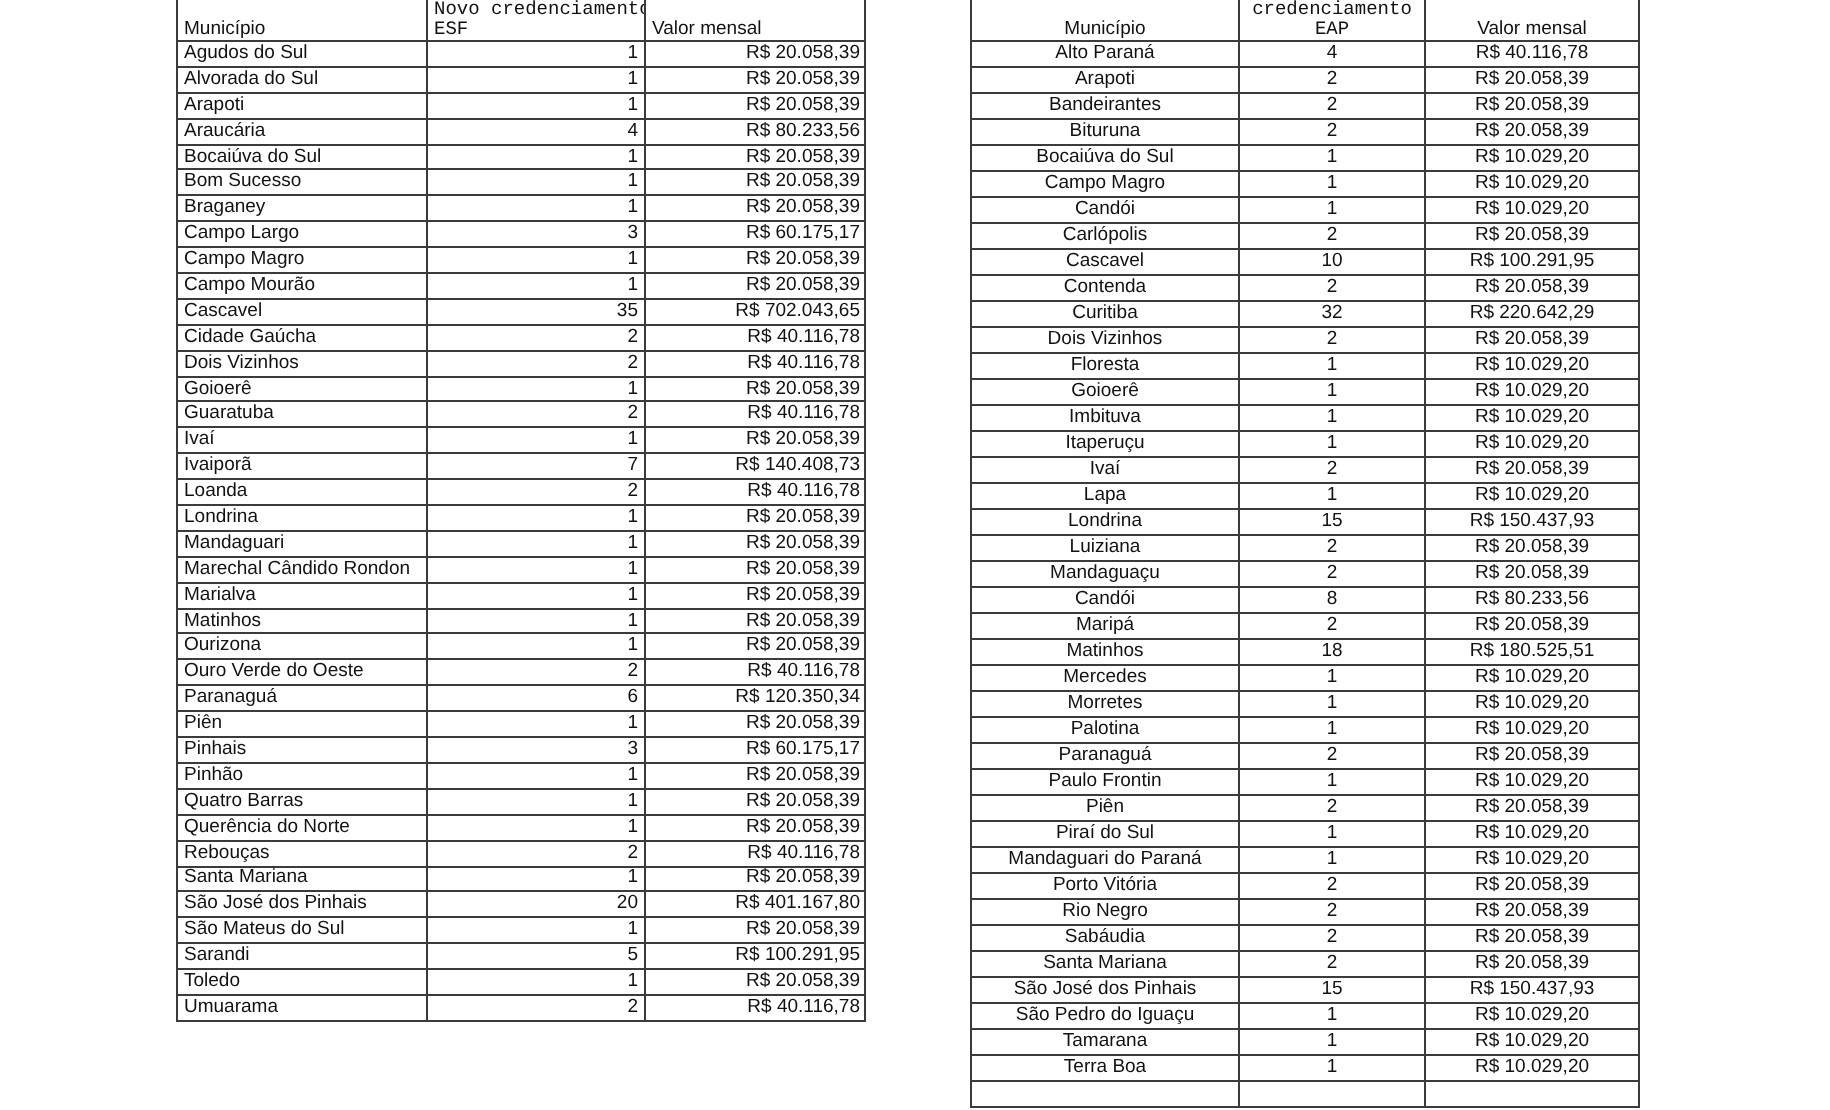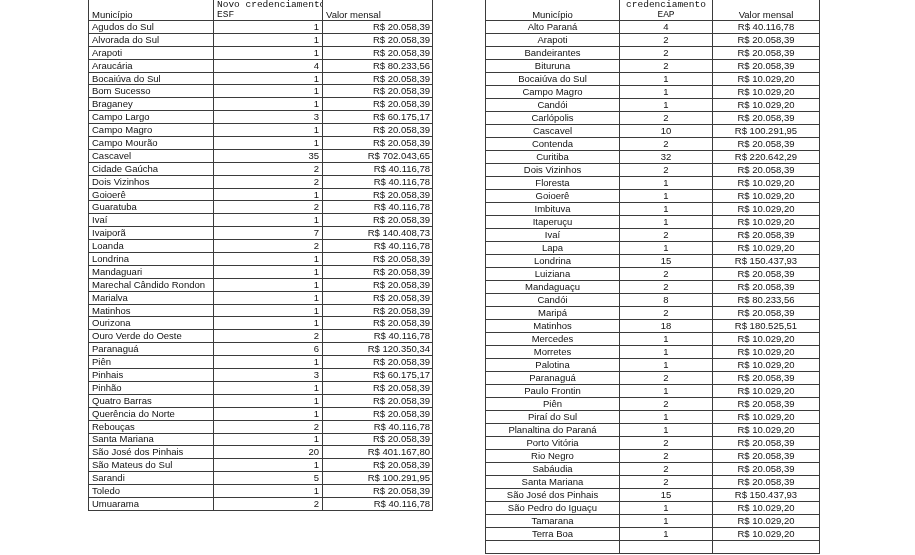--- a/index.html
+++ b/index.html
@@ -423,21 +423,21 @@
           <td class="c0">Piên</td>
           <td class="c1">2</td>
           <td class="c2">R$ 20.058,39</td>
         </tr>
         <tr>
           <td class="c0">Piraí do Sul</td>
           <td class="c1">1</td>
           <td class="c2">R$ 10.029,20</td>
         </tr>
         <tr>
-          <td class="c0">Planaltina do Paraná</td>
+          <td class="c0">Mandaguari do Paraná</td>
           <td class="c1">1</td>
           <td class="c2">R$ 10.029,20</td>
         </tr>
         <tr>
           <td class="c0">Porto Vitória</td>
           <td class="c1">2</td>
           <td class="c2">R$ 20.058,39</td>
         </tr>
         <tr>
           <td class="c0">Rio Negro</td>

